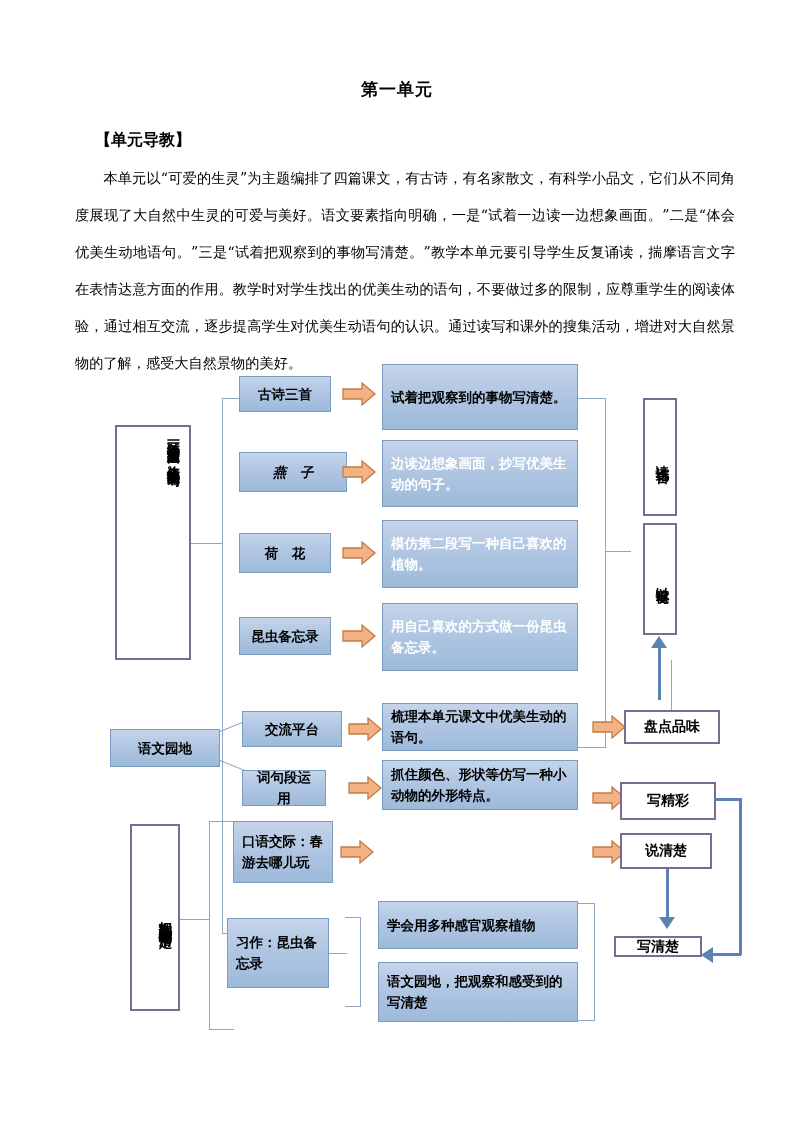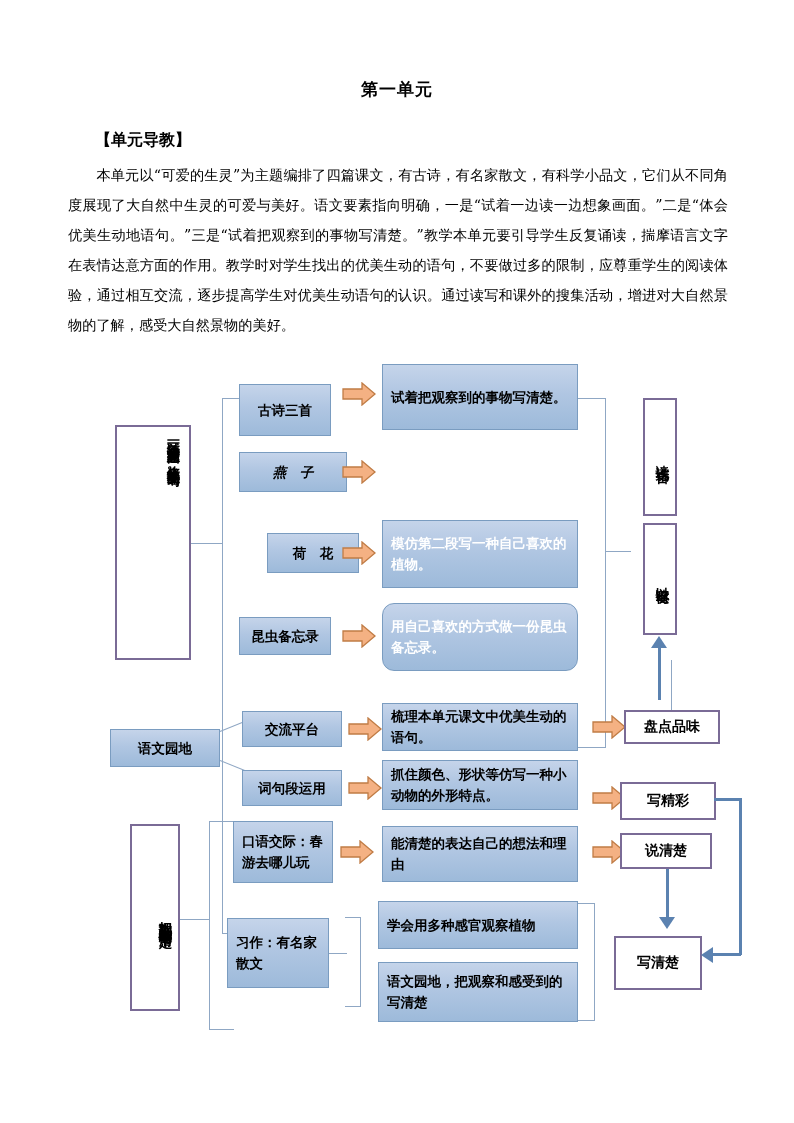--- a/index.html
+++ b/index.html
@@ -19,22 +19,22 @@
     text-align:center;font-size:17px;font-weight:bold;
     font-family:"DejaVu Serif",serif;letter-spacing:1px;
   }
   .section-head{
     position:absolute;left:68px;top:130px;
     font-size:16px;font-weight:bold;
     font-family:"DejaVu Serif",serif;
     margin-left:27px;
   }
   .body-para{
-    position:absolute;left:68px;top:160px;width:660px;
-    font-size:14.2px;line-height:30px;
+    position:absolute;left:75px;top:160px;width:660px;
+    font-size:14.2px;line-height:37px;
     text-align:justify;text-justify:inter-ideograph;
     text-indent:2em;
     font-family:"DejaVu Serif",serif;
   }
 
   
   .shape{position:absolute;box-sizing:border-box;}
 
   
   .bluebox{
@@ -115,27 +115,27 @@
   <div class="shape vbox two-col" style="left:115px;top:425px;width:76px;height:235px;">
     <span>试着一边读一边想象画面。</span>
     <span>体会优美生动的语句。</span>
   </div>
 
   <div class="ln h" style="left:191px;top:543px;width:32px;"></div>
   <div class="ln v" style="left:222px;top:398px;height:535px;"></div>
   <div class="ln h" style="left:222px;top:398px;width:24px;"></div>
   <div class="ln h" style="left:222px;top:933px;width:24px;"></div>
 
-  <div class="shape bluebox center" style="left:239px;top:384px;width:92px;height:52px;text-align:center;">
+  <div class="shape bluebox center" style="left:239px;top:376px;width:92px;height:36px;text-align:center;">
     <span>古诗三首</span>
   </div>
   <div class="shape bluebox center" style="left:239px;top:452px;width:108px;height:40px;font-style:italic;">
     <span>燕　子</span>
   </div>
-  <div class="shape bluebox center" style="left:239px;top:533px;width:92px;height:40px;margin-left:28px;">
+  <div class="shape bluebox center" style="left:239px;top:533px;width:92px;height:40px;">
     <span>荷　花</span>
   </div>
   <div class="shape bluebox center" style="left:239px;top:617px;width:92px;height:38px;justify-content:center;">
     <span>昆虫备忘录</span>
   </div>
 
   <div class="oarrow" style="left:342px;top:382px;">
     <svg width="34" height="24" viewBox="0 0 34 24">
         <path d="M1 7 H20 V1 L33 12 L20 23 V17 H1 Z" fill="#f4b183" stroke="#c07c45" stroke-width="1.3"></path>
       </svg>
@@ -152,24 +152,27 @@
   </div>
   <div class="oarrow" style="left:342px;top:624px;">
     <svg width="34" height="24" viewBox="0 0 34 24">
         <path d="M1 7 H20 V1 L33 12 L20 23 V17 H1 Z" fill="#f4b183" stroke="#c07c45" stroke-width="1.3"></path>
       </svg>
   </div>
 
   <div class="shape bluebox" style="left:382px;top:364px;width:196px;height:66px;">
     <span>试着把观察到的事物写清楚。</span>
   </div>
+  <div class="shape bluebox" style="left:382px;top:440px;width:196px;height:67px;color:#ffffff;">
+    <span>边读边想象画面，抄写优美生动的句子。</span>
+  </div>
   <div class="shape bluebox" style="left:382px;top:520px;width:196px;height:68px;color:#ffffff;align-items:center;">
     <span>模仿第二段写一种自己喜欢的植物。</span>
   </div>
-  <div class="shape bluebox" style="left:382px;top:603px;width:196px;height:68px;color:#ffffff;border-radius:12px;">
+  <div class="shape bluebox" style="left:382px;top:603px;width:196px;height:68px;color:#ffffff;">
     <span>用自己喜欢的方式做一份昆虫备忘录。</span>
   </div>
 
   <div class="ln h" style="left:578px;top:398px;width:28px;"></div>
   <div class="ln v" style="left:605px;top:398px;height:350px;"></div>
   <div class="ln h" style="left:605px;top:551px;width:26px;"></div>
   <div class="ln h" style="left:578px;top:747px;width:28px;"></div>
 
   <div class="shape vbox tall-narrow" style="left:643px;top:398px;width:34px;height:118px;">
     <span>读说结合</span>
@@ -183,21 +186,21 @@
 
   <div class="shape bluebox center" style="left:110px;top:729px;width:110px;height:38px;">
     <span>语文园地</span>
   </div>
   <div class="ln" style="left:220px;top:731px;width:34px;height:1.4px;transform:rotate(-22deg);transform-origin:left center;"></div>
   <div class="ln" style="left:220px;top:760px;width:36px;height:1.4px;transform:rotate(22deg);transform-origin:left center;"></div>
 
   <div class="shape bluebox center" style="left:242px;top:711px;width:100px;height:36px;">
     <span>交流平台</span>
   </div>
-  <div class="shape bluebox center" style="left:242px;top:770px;width:100px;height:36px;">
+  <div class="shape bluebox center" style="left:242px;top:770px;width:84px;height:36px;">
     <span>词句段运用</span>
   </div>
 
   <div class="oarrow" style="left:348px;top:717px;">
     <svg width="34" height="24" viewBox="0 0 34 24">
         <path d="M1 7 H20 V1 L33 12 L20 23 V17 H1 Z" fill="#f4b183" stroke="#c07c45" stroke-width="1.3"></path>
       </svg>
   </div>
   <div class="oarrow" style="left:348px;top:776px;">
     <svg width="34" height="24" viewBox="0 0 34 24">
@@ -222,26 +225,23 @@
   <div class="ln h" style="left:209px;top:1029px;width:25px;"></div>
 
   <div class="shape bluebox" style="left:233px;top:821px;width:100px;height:62px;">
     <span>口语交际：春游去哪儿玩</span>
   </div>
   <div class="oarrow" style="left:340px;top:840px;">
     <svg width="34" height="24" viewBox="0 0 34 24">
         <path d="M1 7 H20 V1 L33 12 L20 23 V17 H1 Z" fill="#f4b183" stroke="#c07c45" stroke-width="1.3"></path>
       </svg>
   </div>
-  <div class="shape bluebox" style="left:382px;top:826px;width:196px;height:56px;">
-    <span>能清楚的表达自己的想法和理由</span>
-  </div>
 
   <div class="shape bluebox" style="left:227px;top:918px;width:102px;height:70px;">
-    <span>习作：有名家散文</span>
+    <span>习作：昆虫备忘录</span>
   </div>
   <div class="ln v" style="left:360px;top:917px;height:90px;"></div>
   <div class="ln h" style="left:345px;top:917px;width:16px;"></div>
   <div class="ln h" style="left:345px;top:1006px;width:16px;"></div>
   <div class="ln h" style="left:329px;top:953px;width:18px;"></div>
 
   <div class="shape bluebox" style="left:378px;top:901px;width:200px;height:48px;">
     <span>学会用多种感官观察植物</span>
   </div>
   <div class="shape bluebox" style="left:378px;top:962px;width:200px;height:60px;">
@@ -270,21 +270,21 @@
 
   <div class="shape purplebox" style="left:624px;top:710px;width:96px;height:34px;">
     <span>盘点品味</span>
   </div>
   <div class="shape purplebox" style="left:620px;top:782px;width:96px;height:38px;">
     <span>写精彩</span>
   </div>
   <div class="shape purplebox" style="left:620px;top:833px;width:92px;height:36px;">
     <span>说清楚</span>
   </div>
-  <div class="shape purplebox" style="left:614px;top:936px;width:88px;height:54px;">
+  <div class="shape purplebox" style="left:614px;top:936px;width:88px;height:21px;">
     <span>写清楚</span>
   </div>
 
   <div class="thick v" style="left:666px;top:869px;height:50px;"></div>
   <div class="arrowhead ah-down" style="left:659px;top:917px;"></div>
 
   <div class="thick h" style="left:714px;top:798px;width:28px;"></div>
   <div class="thick v" style="left:739px;top:798px;height:157px;"></div>
   <div class="thick h" style="left:712px;top:953px;width:29px;"></div>
   <div class="arrowhead ah-left" style="left:701px;top:947px;"></div>

